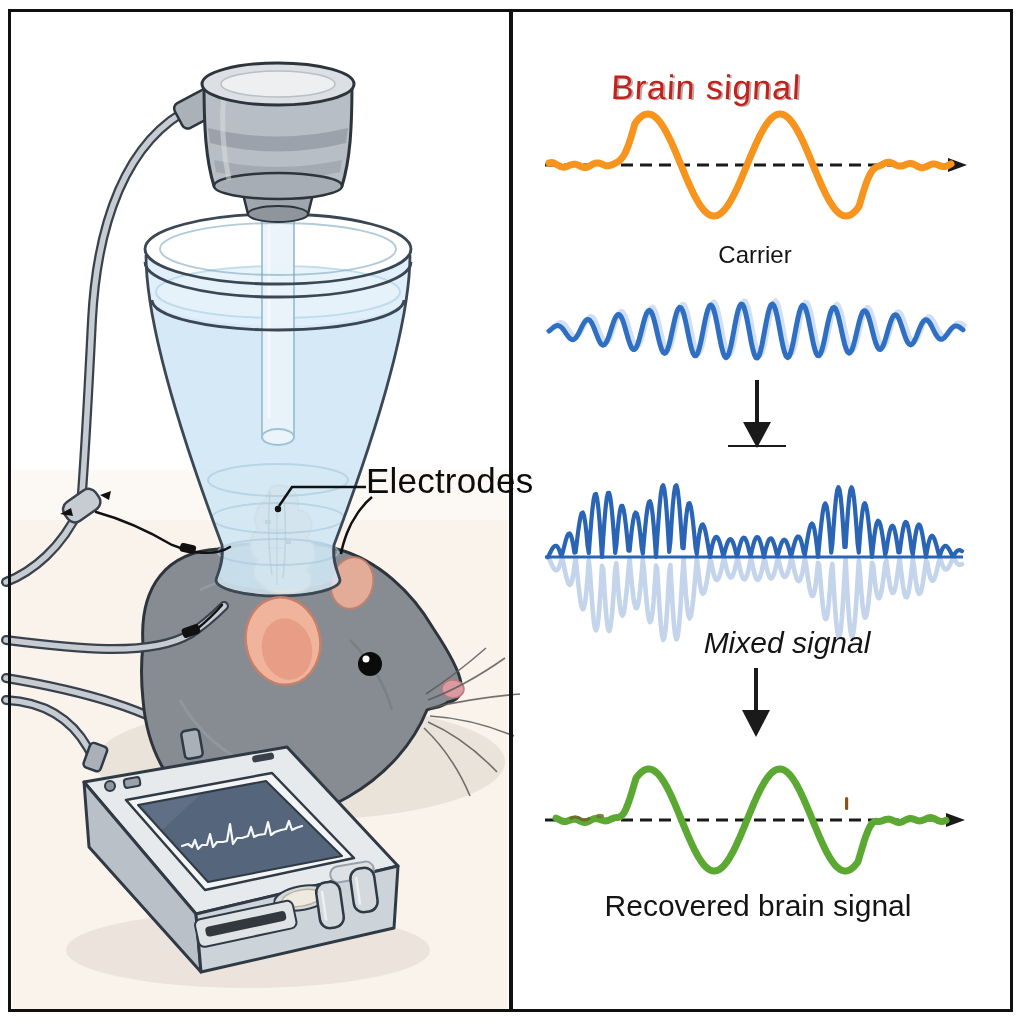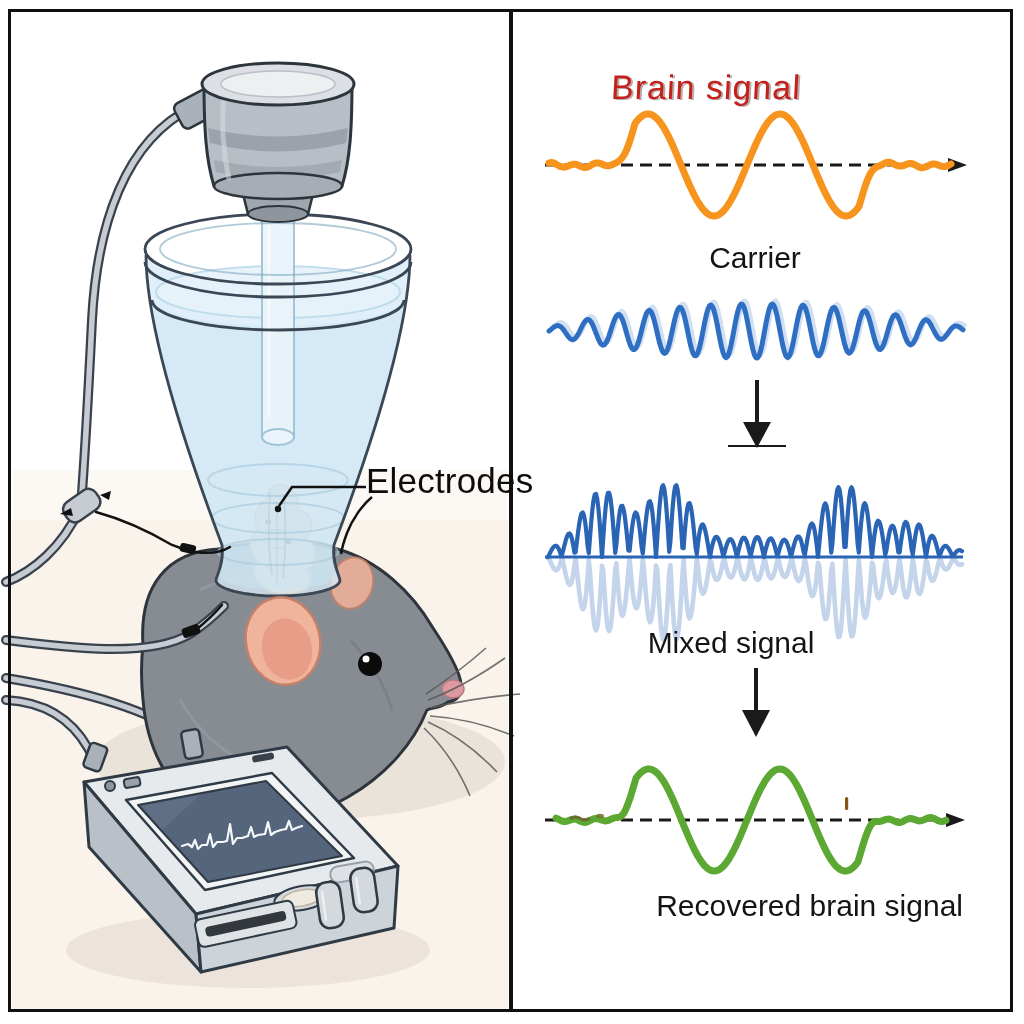--- a/index.html
+++ b/index.html
@@ -7,23 +7,23 @@
           font-family:"Liberation Sans", sans-serif;}
   .frame{position:absolute;left:8px;top:9px;width:1005px;height:1003px;
          border:3.5px solid #101010;box-sizing:border-box;z-index:5;pointer-events:none;}
   .divider{position:absolute;left:509px;top:9px;width:3.5px;height:1003px;background:#101010;z-index:5;}
   .art{position:absolute;left:0;top:0;z-index:2;}
   .lbl{position:absolute;z-index:6;line-height:1.05;}
   .lbl-electrodes{left:366px;top:463px;font-size:35px;color:#0c0c0c;letter-spacing:0.2px;}
   .lbl-brain{left:578px;top:70px;width:256px;text-align:center;font-size:34px;font-weight:500;
              color:#c2211c;transform:skewX(-3deg);letter-spacing:1px;
              text-shadow:2px 1px 0 rgba(60,10,5,0.35);}
-  .lbl-carrier{left:655px;top:242px;width:200px;text-align:center;font-size:30px;color:#141414;}
-  .lbl-mixed{left:584px;top:627px;width:294px;text-align:center;font-size:30px;color:#141414;}
-  .lbl-recovered{left:553px;top:890px;width:410px;text-align:right;font-size:30px;color:#141414;}
+  .lbl-carrier{left:655px;top:242px;width:200px;text-align:center;font-size:24px;color:#141414;}
+  .lbl-mixed{left:640px;top:627px;width:294px;text-align:center;font-size:30px;color:#141414;font-style:italic;}
+  .lbl-recovered{left:553px;top:890px;width:410px;text-align:center;font-size:30px;color:#141414;}
 </style>
 </head>
 <body>
 
 <div class="canvas">
 
   <svg class="art" width="1024" height="1024" viewBox="0 0 1024 1024">
 
     <g>
 

